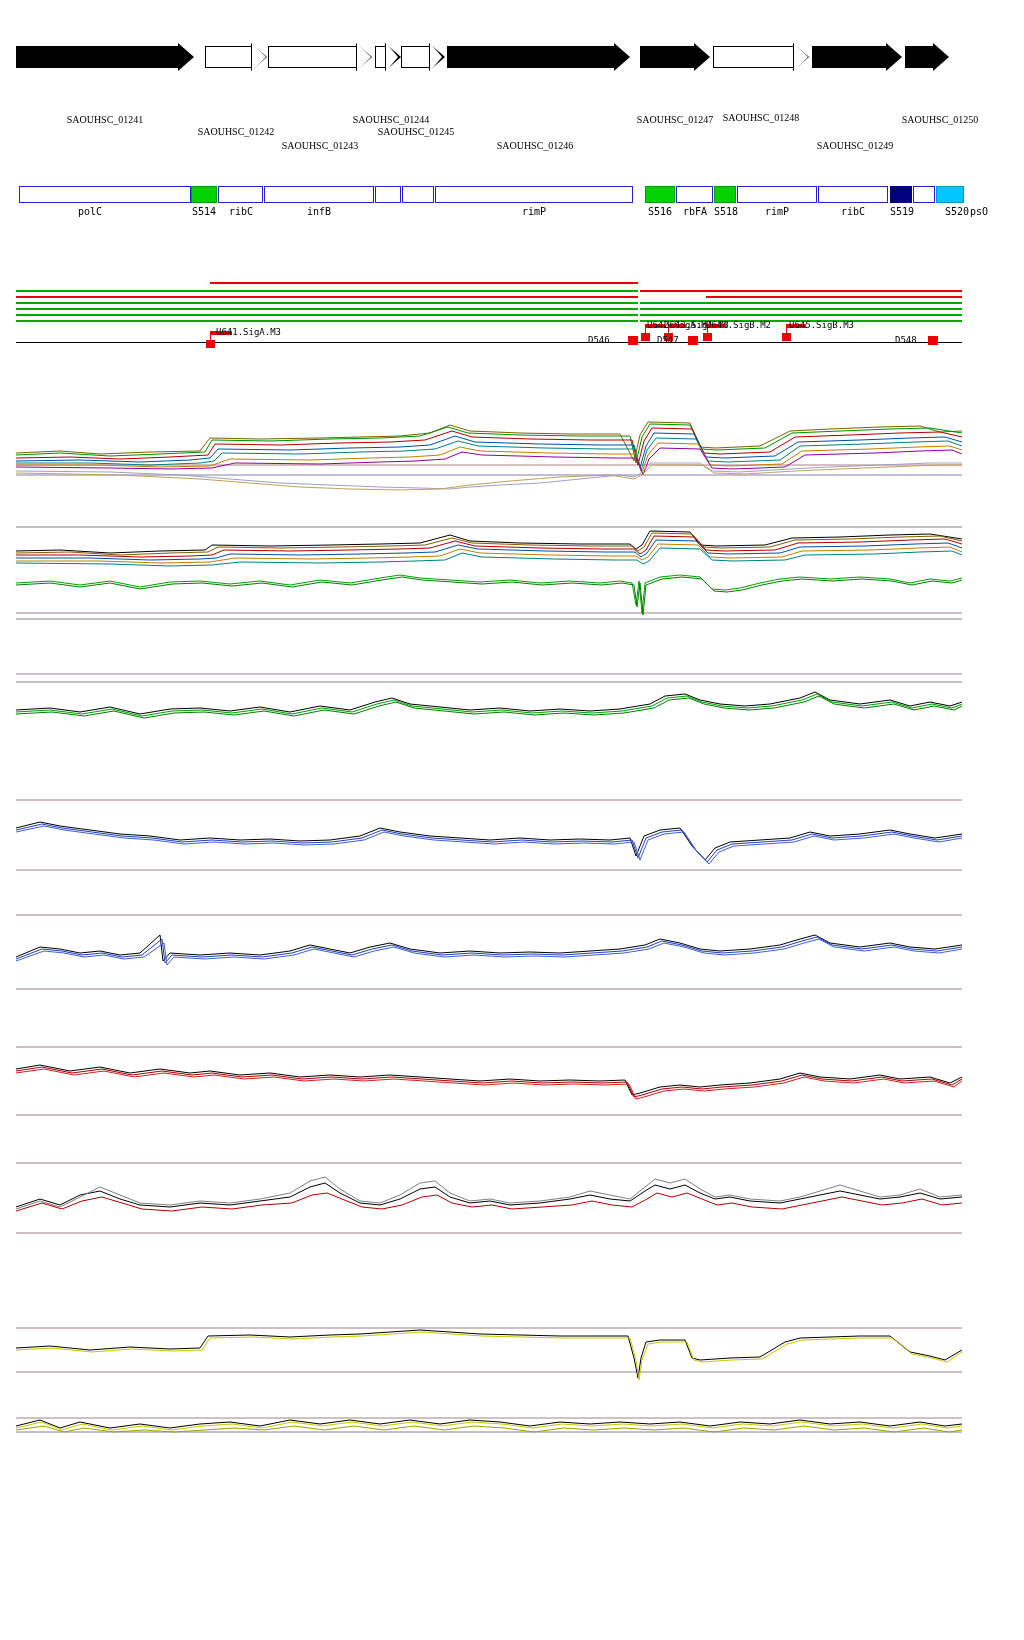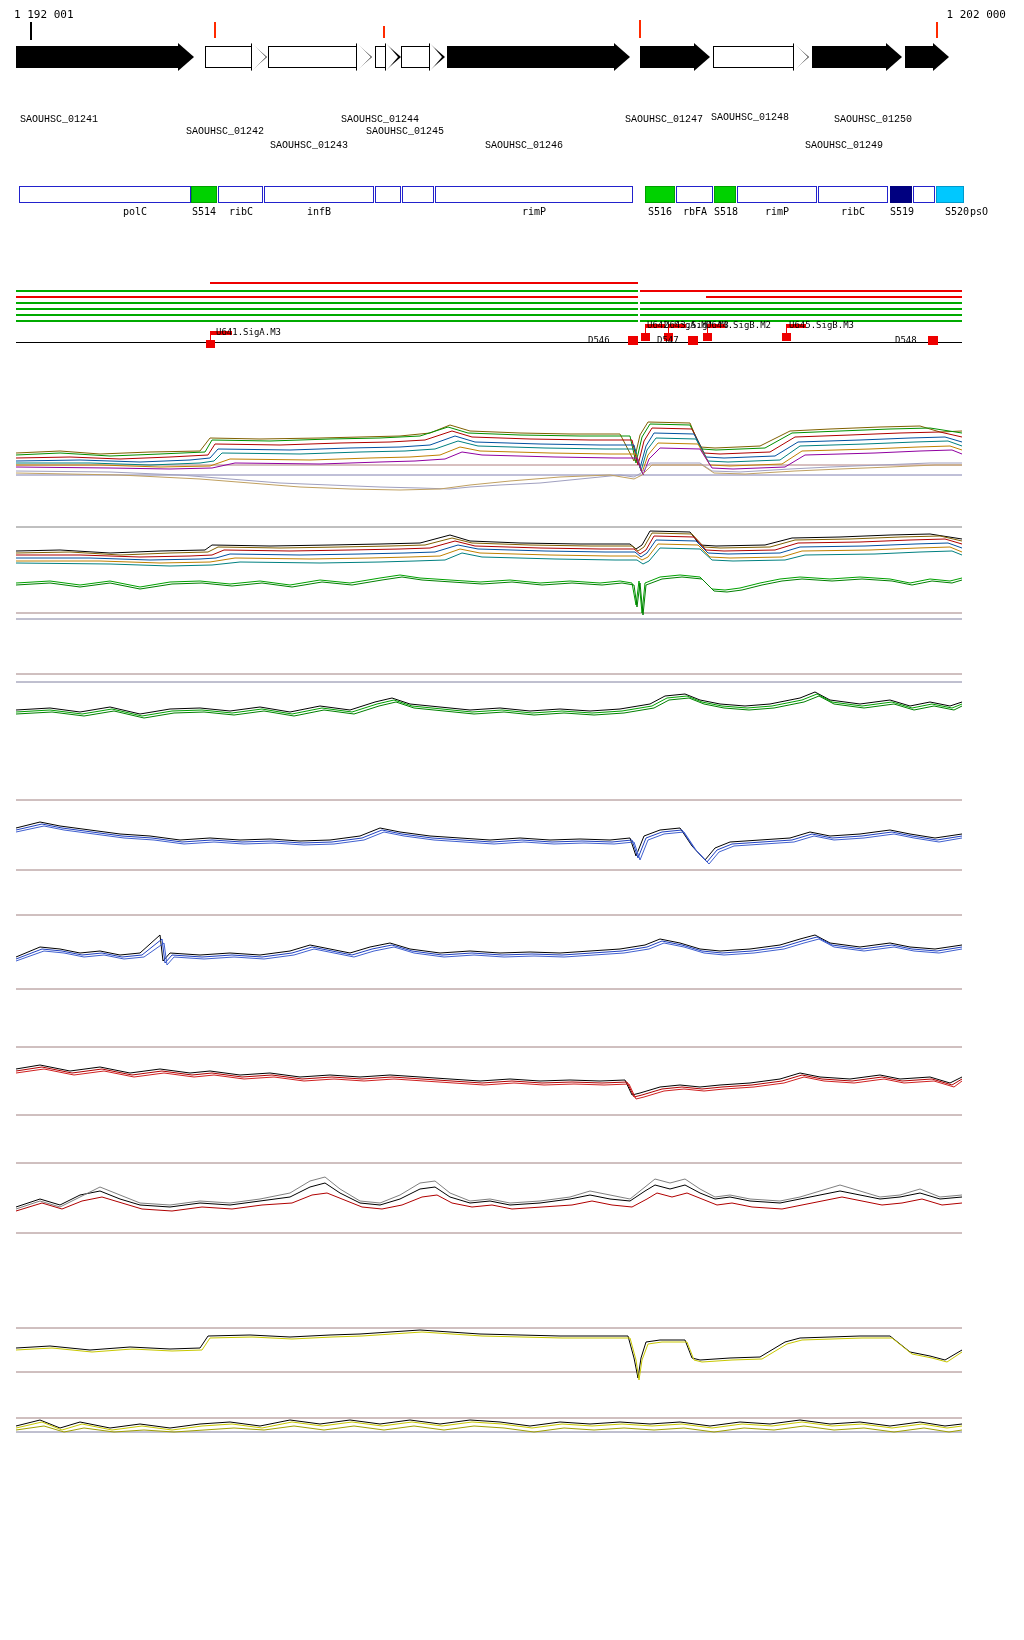--- a/index.html
+++ b/index.html
@@ -18,21 +18,21 @@
   .genetrack{position:absolute;left:0;top:40px;width:1024px;height:80px;}
   .gene{position:absolute;top:6px;height:22px;}
   .gene .body{position:absolute;left:0;top:0;height:22px;box-sizing:border-box;}
   .gene.filled .body{background:#000;border:1px solid #000;}
   .gene.open .body{background:#fff;border:1px solid #000;}
   .gene .arrow{position:absolute;top:-3px;width:0;height:0;}
   .gene.fwd .arrow{border-top:14px solid transparent;border-bottom:14px solid transparent;}
   .gene.fwd.filled .arrow{border-left:16px solid #000;}
   .gene.fwd.open .arrow{border-left:16px solid #fff;}
   .gene.fwd.open .arrowline{position:absolute;top:-3px;width:0;height:0;border-top:14px solid transparent;border-bottom:14px solid transparent;border-left:16px solid #000;}
-  .glabel{position:absolute;font-size:10px;font-family:Liberation Mono, monospace;white-space:nowrap;text-align:left;}
+  .glabel{position:absolute;font-size:10px;font-family:Liberation Serif, serif;white-space:nowrap;text-align:center;}
 
   
   .feattrack{position:absolute;left:0;top:186px;width:1024px;height:48px;}
   .feat{position:absolute;top:0;height:17px;box-sizing:border-box;border:1px solid #2222cc;}
   .feat.blue{background:#ffffff;border-color:#2222cc;}
   .feat.green{background:#00d200;border-color:#00a000;}
   .feat.navy{background:#000080;border-color:#000080;}
   .feat.cyan{background:#00c8ff;border-color:#0099cc;}
   .flabel{position:absolute;top:20px;font-size:10px;font-family:"DejaVu Sans Mono",monospace;white-space:nowrap;text-align:center;}
 
@@ -51,29 +51,20 @@
   
   .panel{position:absolute;left:0;width:1024px;}
   .panel svg{display:block;}
   .hline{stroke-width:1;}
 </style>
 </head>
 <body>
 
 <div class="wrap">
 
-  <div class="ruler">
-    <div class="lab left">1 192 001</div>
-    <div class="lab right">1 202 000</div>
-    <div class="tick" style="left:30px;top:22px;height:18px;"></div>
-    <div class="tick red" style="left:214px;top:22px;height:16px;"></div>
-    <div class="tick red" style="left:383px;top:26px;height:12px;"></div>
-    <div class="tick red" style="left:639px;top:20px;height:18px;"></div>
-    <div class="tick red" style="left:936px;top:22px;height:16px;"></div>
-  </div>
 
   <div class="genetrack">
 
     <div class="gene fwd filled" style="left:16px;width:178px;">
       <div class="body" style="width:162px;"></div>
         <div class="arrow" style="left:162px;"></div>
     </div>
     <div class="glabel" style="left:20px;top:74px;width:170px;">SAOUHSC_01241</div>
 
     <div class="gene fwd open" style="left:205px;width:62px;">
@@ -126,26 +117,26 @@
     <div class="gene fwd filled" style="left:812px;width:90px;">
       <div class="body" style="width:74px;"></div>
         <div class="arrow" style="left:74px;"></div>
     </div>
     <div class="glabel" style="left:805px;top:100px;width:100px;">SAOUHSC_01249</div>
 
     <div class="gene fwd filled" style="left:905px;width:44px;">
       <div class="body" style="width:30px;"></div>
         <div class="arrow" style="left:28px;"></div>
     </div>
-    <div class="glabel" style="left:834px;top:74px;width:100px;">SAOUHSC_01250</div>
+    <div class="glabel" style="left:890px;top:74px;width:100px;">SAOUHSC_01250</div>
   </div>
 
   <div class="feattrack">
     <div class="feat blue" style="left:19px;width:172px;"></div>
-    <div class="flabel" style="left:47px;width:100px;text-align:right;">polC</div>
+    <div class="flabel" style="left:40px;width:100px;">polC</div>
 
     <div class="feat green" style="left:191px;width:26px;"></div>
     <div class="flabel" style="left:178px;width:52px;">S514</div>
 
     <div class="feat blue" style="left:218px;width:45px;"></div>
     <div class="flabel" style="left:215px;width:52px;">ribC</div>
 
     <div class="feat blue" style="left:264px;width:110px;"></div>
     <div class="flabel" style="left:293px;width:52px;">infB</div>
 

